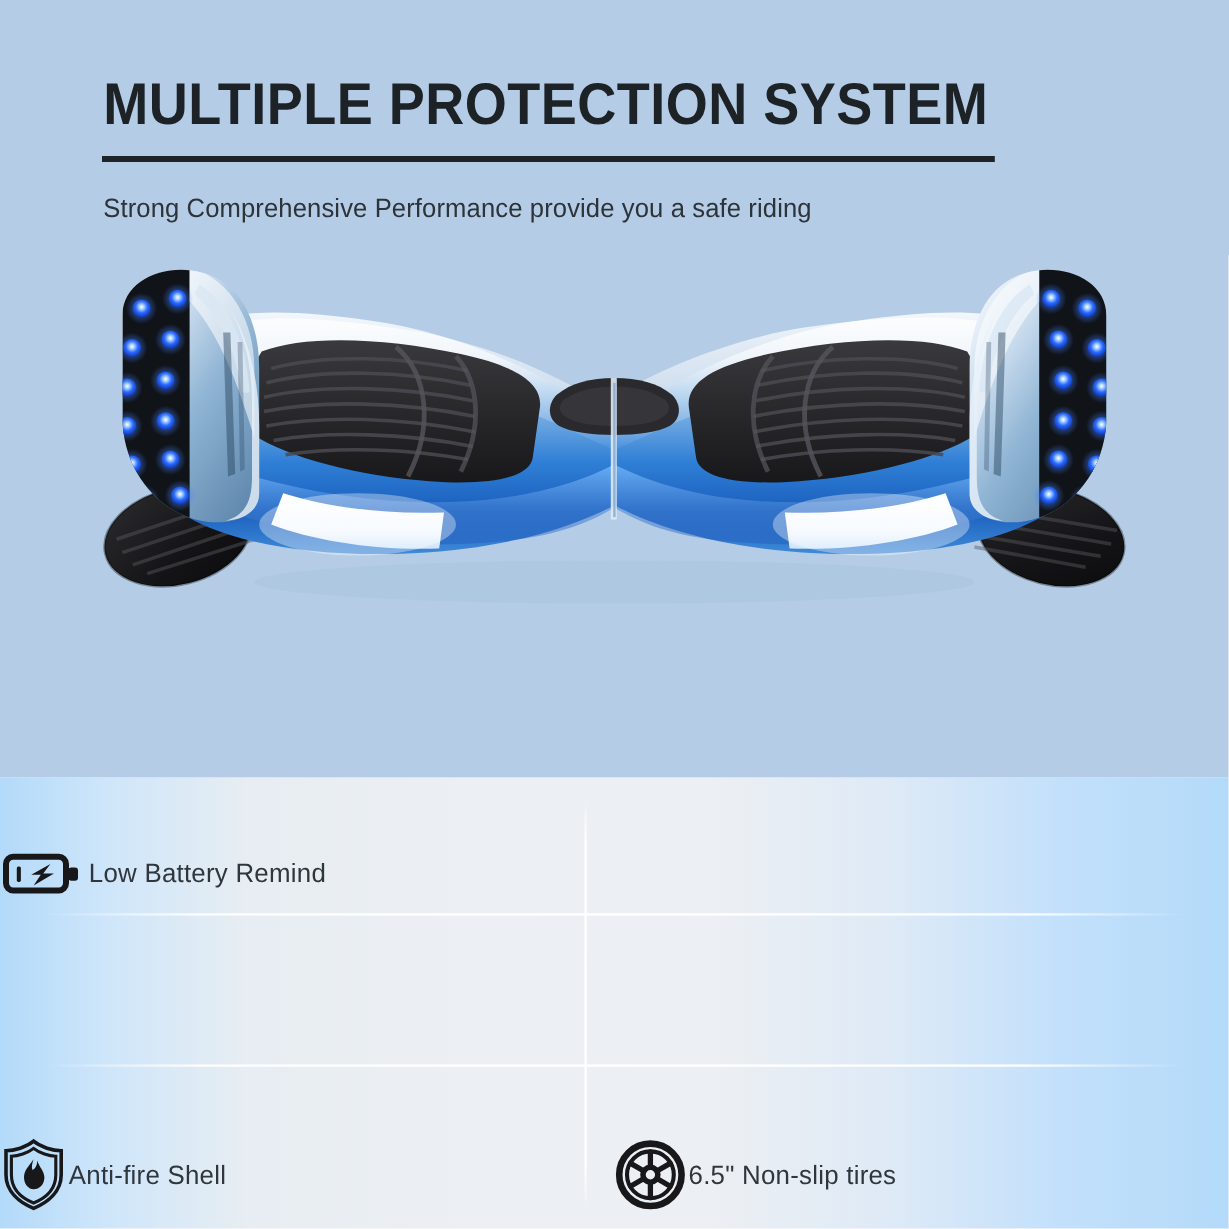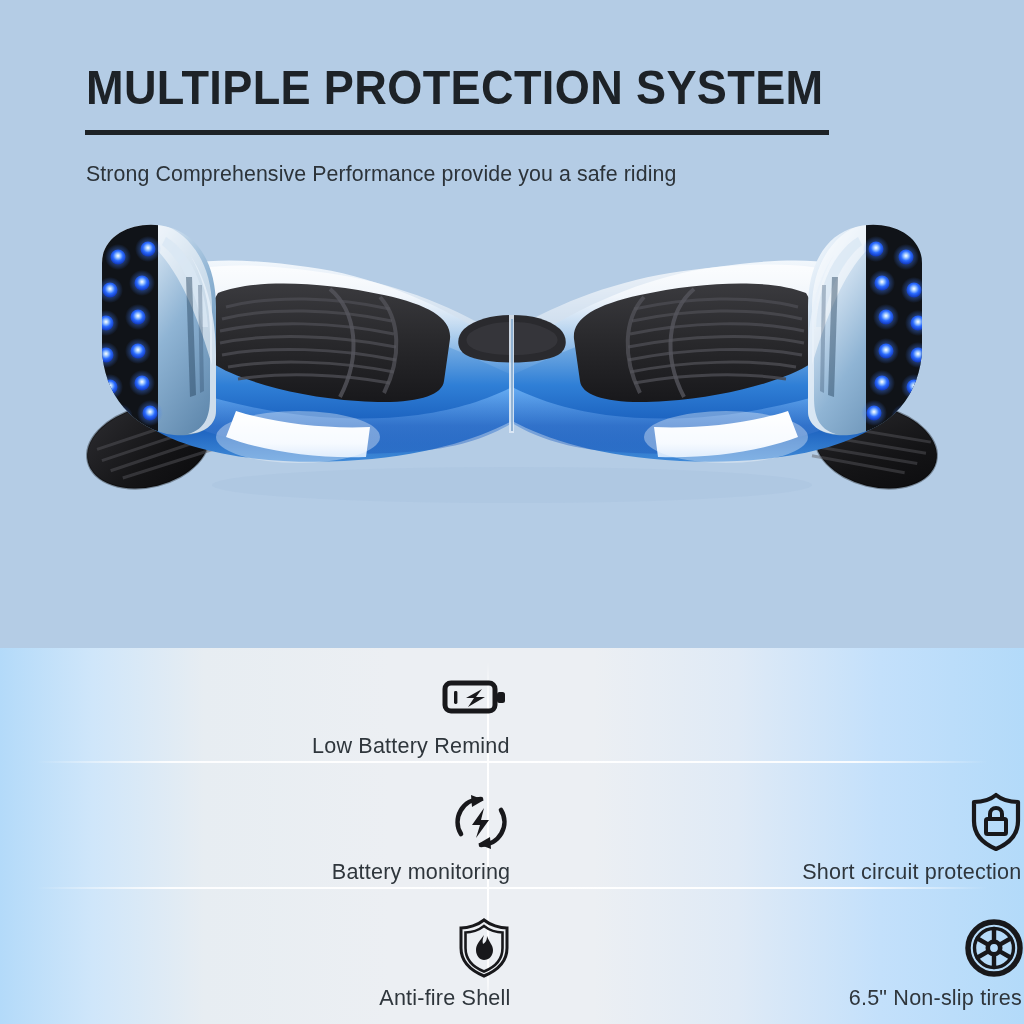--- a/index.html
+++ b/index.html
@@ -122,22 +122,21 @@
       rgba(255,255,255,0.9) 86%,
       rgba(255,255,255,0) 100%);
   }
 
   .cell {
     position: absolute;
     width: 512px;
     height: 125px;
     box-sizing: border-box;
     display: flex;
-    flex-direction: column;
-    align-items: flex-end;
+    align-items: center;
     justify-content: flex-start;
   }
 
   .cell-icon {
     height: 60px;
     display: flex;
     align-items: center;
     justify-content: center;
     margin-top: 4px;
   }
@@ -399,43 +398,21 @@
             <rect x="5" y="11" width="50" height="28" rx="6" ry="6" fill="none" stroke="#18181b" stroke-width="5"></rect>
             <rect x="57" y="20" width="8" height="11" rx="2.5" ry="2.5" fill="#18181b"></rect>
             <rect x="14" y="19" width="3.4" height="13" rx="1.4" fill="#18181b"></rect>
             <path d="M42,17 L26,26 L34,26 L28,35 L45,25 L36,25 Z" fill="#18181b"></path>
           </svg>
         </div>
         <div class="cell-label">Low Battery Remind</div>
       </div>
 
 
-      <div class="cell" style="left:0px; top:140px;">
-        <div class="cell-icon">
-          <svg width="62" height="60" viewBox="0 0 62 60">
-            <path d="M31,7 A23,23 0 0 0 11,42" fill="none" stroke="#18181b" stroke-width="4.6" stroke-linecap="round"></path>
-            <path d="M31,53 A23,23 0 0 0 51,18" fill="none" stroke="#18181b" stroke-width="4.6" stroke-linecap="round"></path>
-            <path d="M21,3 L34,8 L22,15 Z" fill="#18181b"></path>
-            <path d="M41,57 L28,52 L40,45 Z" fill="#18181b"></path>
-            <path d="M34,16 L22,33 L30,33 L26,46 L39,28 L31,28 Z" fill="#18181b"></path>
-          </svg>
-        </div>
-        <div class="cell-label">Battery monitoring</div>
-      </div>
-
-      <div class="cell" style="left:512px; top:140px;">
-        <div class="cell-icon">
-          <svg width="56" height="62" viewBox="0 0 56 62">
-            <path d="M28,4 C22,9 13,11 6,11 L6,30 C6,44 16,53 28,58 C40,53 50,44 50,30 L50,11 C43,11 34,9 28,4 Z" fill="none" stroke="#18181b" stroke-width="4.2" stroke-linejoin="round"></path>
-            <path d="M22,28 L22,23 A6,6 0 0 1 34,23 L34,28" fill="none" stroke="#18181b" stroke-width="4"></path>
-            <rect x="18" y="28" width="20" height="15" rx="1.5" fill="none" stroke="#18181b" stroke-width="4"></rect>
-          </svg>
-        </div>
-        <div class="cell-label">Short circuit protection</div>
-      </div>
+
 
       <div class="cell" style="left:0px; top:266px;">
         <div class="cell-icon">
           <svg width="56" height="62" viewBox="0 0 56 62">
             <path d="M28,3 C22,8 12,11 5,11 L5,31 C5,45 16,54 28,59 C40,54 51,45 51,31 L51,11 C44,11 34,8 28,3 Z" fill="none" stroke="#18181b" stroke-width="3"></path>
             <path d="M28,9 C23,13 15,15.5 9.5,15.5 L9.5,31 C9.5,43 18,50.5 28,54.5 C38,50.5 46.5,43 46.5,31 L46.5,15.5 C41,15.5 33,13 28,9 Z" fill="none" stroke="#18181b" stroke-width="2.6"></path>
             <path d="M28,18 C24,24 20,27 20,33 C20,39 24,43 28,43 C33,43 37,39 37,33 C37,28 33,25 31,19 C31,24 29,26 27,27 C26,24 27,21 28,18 Z" fill="#18181b"></path>
           </svg>
         </div>
         <div class="cell-label">Anti-fire Shell</div>

